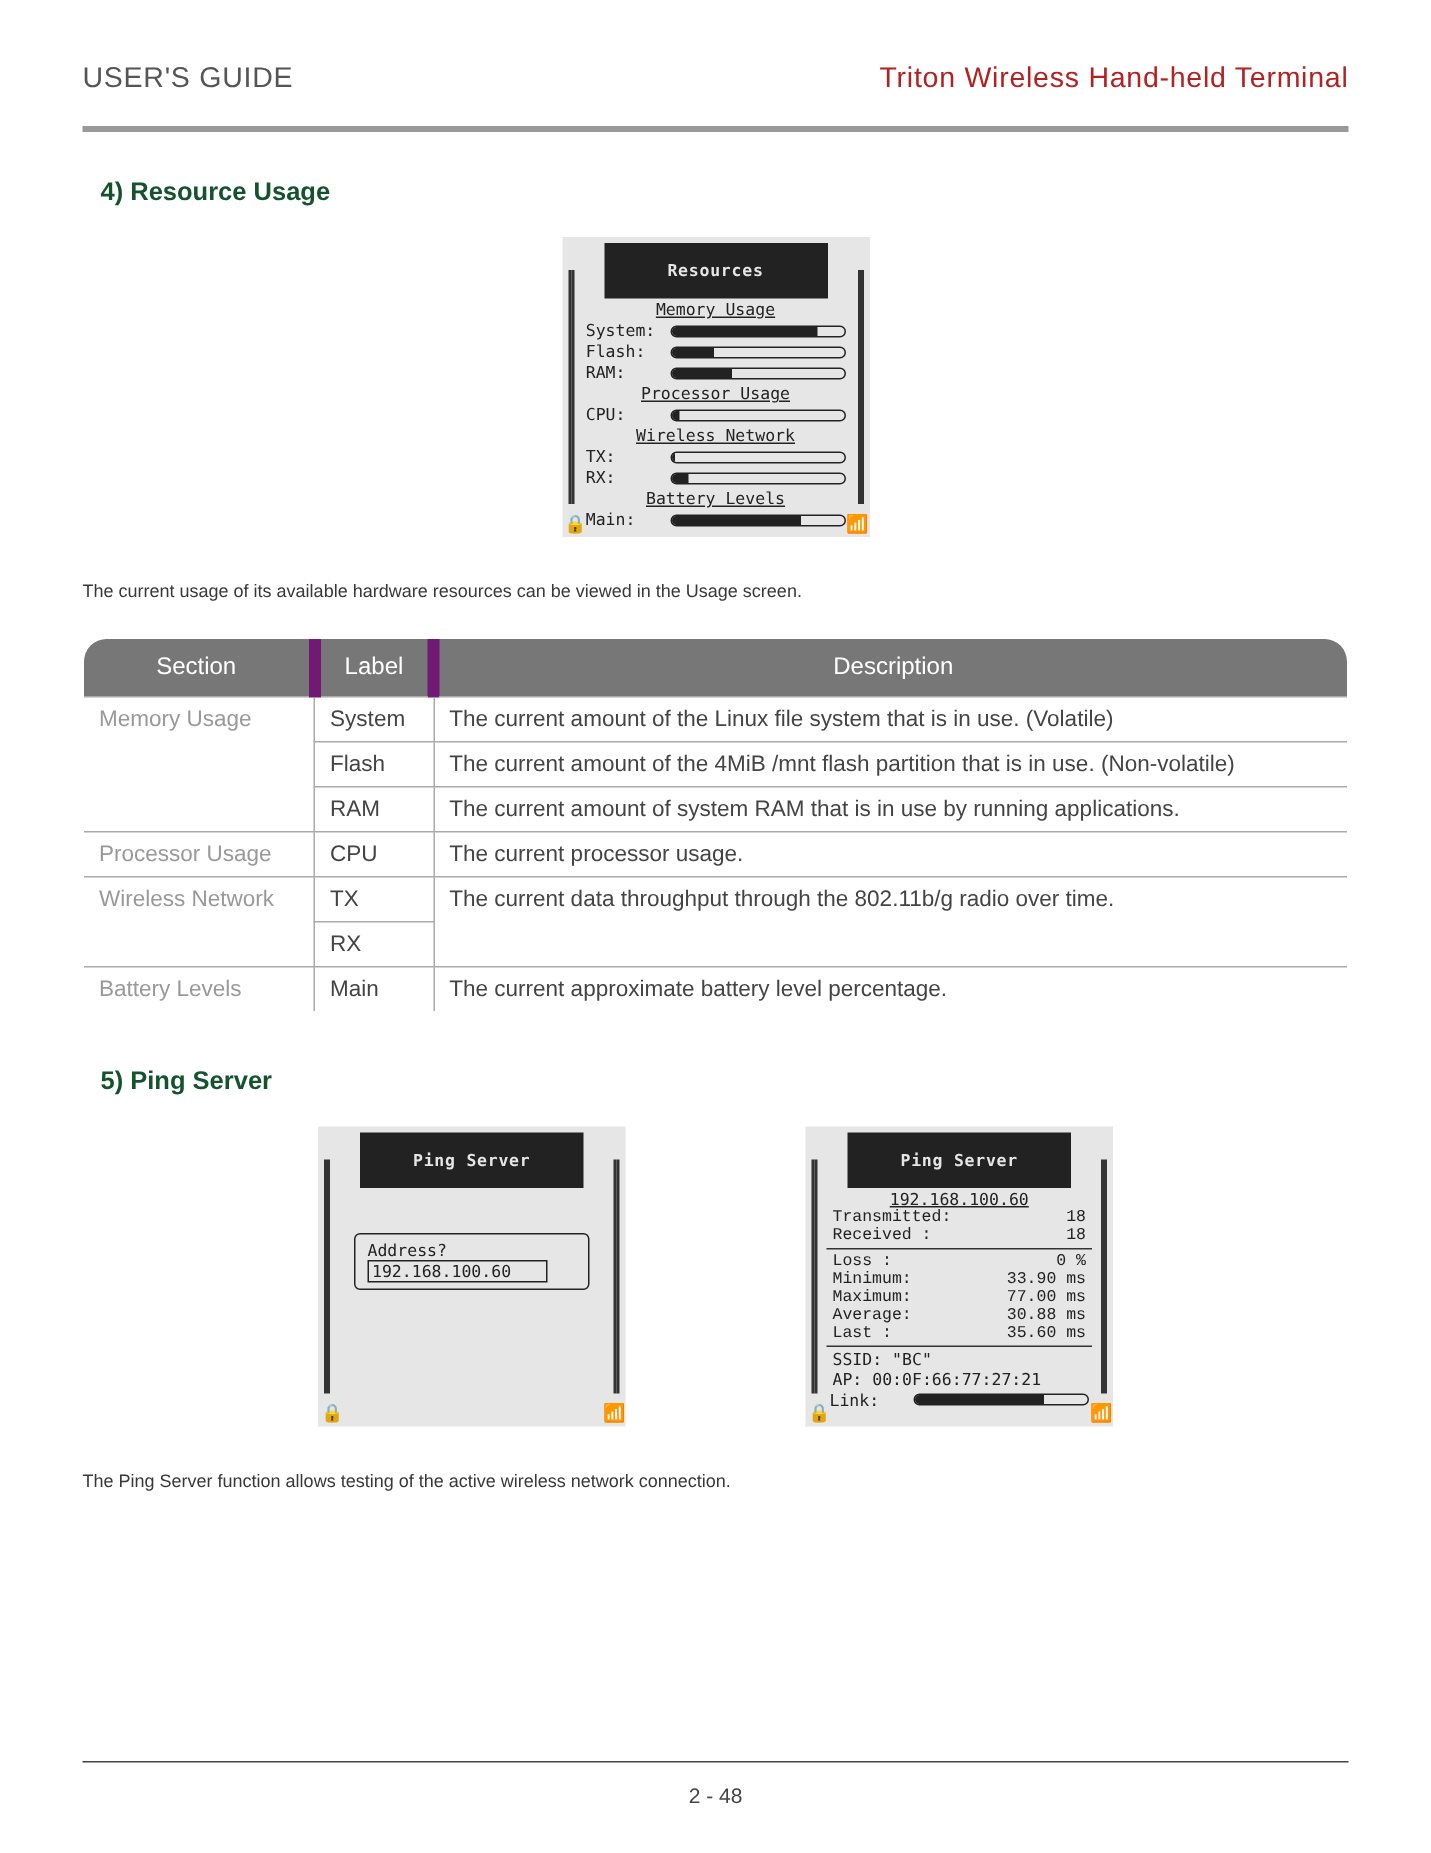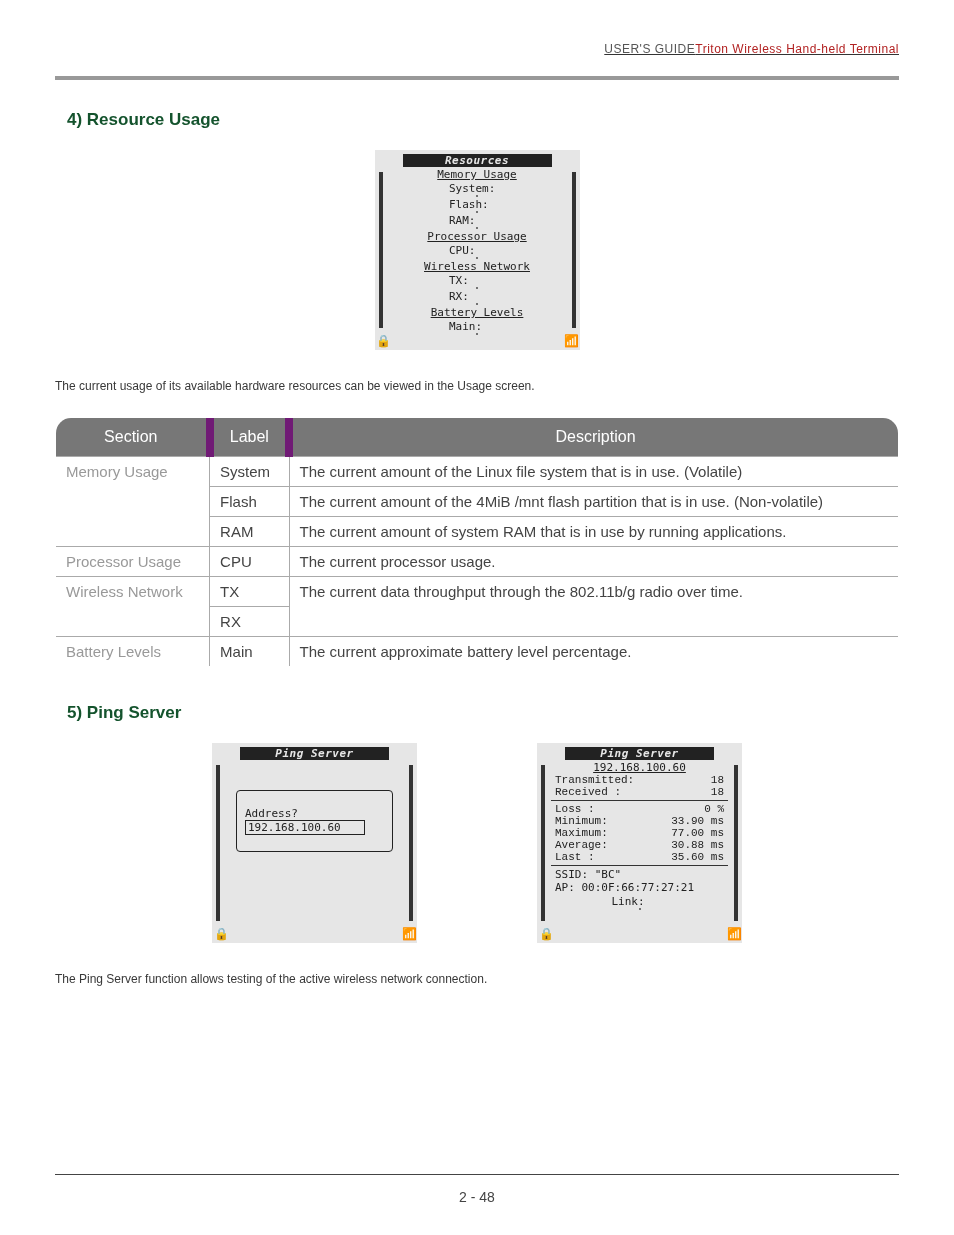--- a/index.html
+++ b/index.html
@@ -11,24 +11,23 @@
     font-size: 15px;
     width: 954px;
   }
   .page {
     padding: 42px 55px 30px 55px;
     position: relative;
     min-height: 1235px;
   }
   .header-bar {
     display: flex;
-    justify-content: flex-end;
-    font-size: 12px;
+    justify-content: space-between;
+    font-size: 19px;
     letter-spacing: 0.5px;
-    text-decoration: underline;
   }
   .header-left { color: #555; }
   .header-right { color: #b22222; }
   .divider {
     border: none;
     border-top: 4px solid #999;
     margin: 20px 0 30px 0;
   }
   h2.sec {
     font-family: "Franklin Gothic Medium", "Arial", sans-serif;
@@ -62,39 +61,38 @@
   }
   .lcd .sidebar-l { position:absolute; left:4px; top:22px; bottom:22px; width:4px; border-left:2px solid #333; border-right:2px solid #333; }
   .lcd .sidebar-r { position:absolute; right:4px; top:22px; bottom:22px; width:4px; border-left:2px solid #333; border-right:2px solid #333; }
   .lcd .lock { position:absolute; left:2px; bottom:2px; font-size:12px; }
   .lcd .wifi { position:absolute; right:0px; bottom:2px; font-size:12px; }
   .lcd-title {
     background: #222;
     color: #e6e6e6;
     margin: 0 14px;
     text-align: center;
-    padding: 0px 0;
+    padding: 12px 0;
     font-weight: bold;
     letter-spacing: 0.5px;
-    font-style: italic;
   }
   .lcd-sub {
     text-align: center;
     text-decoration: underline;
     margin-top: 1px;
   }
-  .lcd-row { display:flex; align-items:center; margin:1px 2px;flex-direction:column; }
+  .lcd-row { display:flex; align-items:center; margin:1px 2px; }
   .lcd-row span.lbl { width:56px; }
   .bar-outer {
     flex:1; height:8px; border:1px solid #222; border-radius:4px; position:relative; overflow:hidden; background:#e6e6e6;
   }
   .bar-inner { height:100%; background:#222; }
   .lcd-divider { border-top:1px solid #333; margin:2px 0;}
   .lcd-box {
-    border:1px solid #222; border-radius:4px; margin:4px 10px; padding:16px 8px;
+    border:1px solid #222; border-radius:4px; margin:4px 10px; padding:4px 8px;
   }
   .lcd-input {
     border:1px solid #222; background:#e6e6e6; width:120px; padding:0 2px; text-align:left;
   }
   .ping-row { display:flex; justify-content:space-between; margin:0 4px;font-family:Liberation Mono, monospace; }
   
   table.rt {
     width: 100%;
     border-collapse: collapse;
     font-size: 15px;

